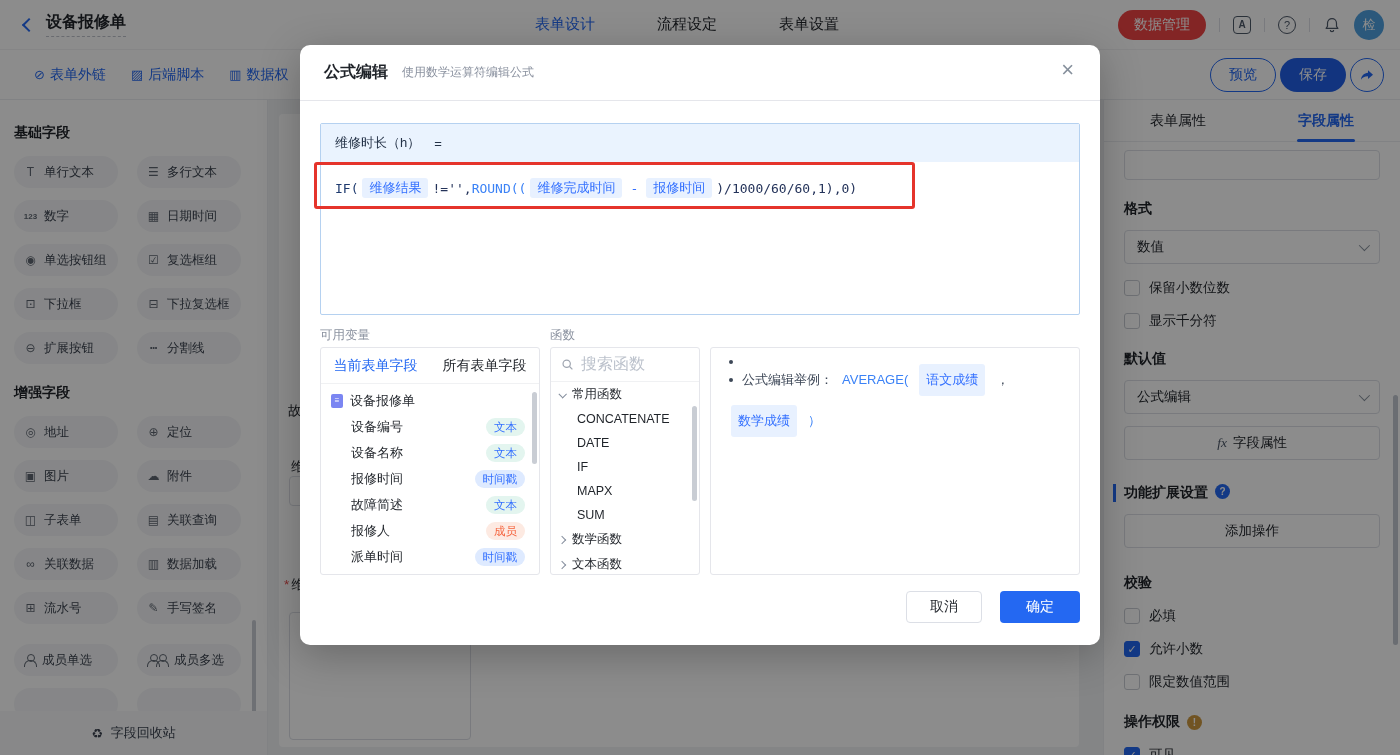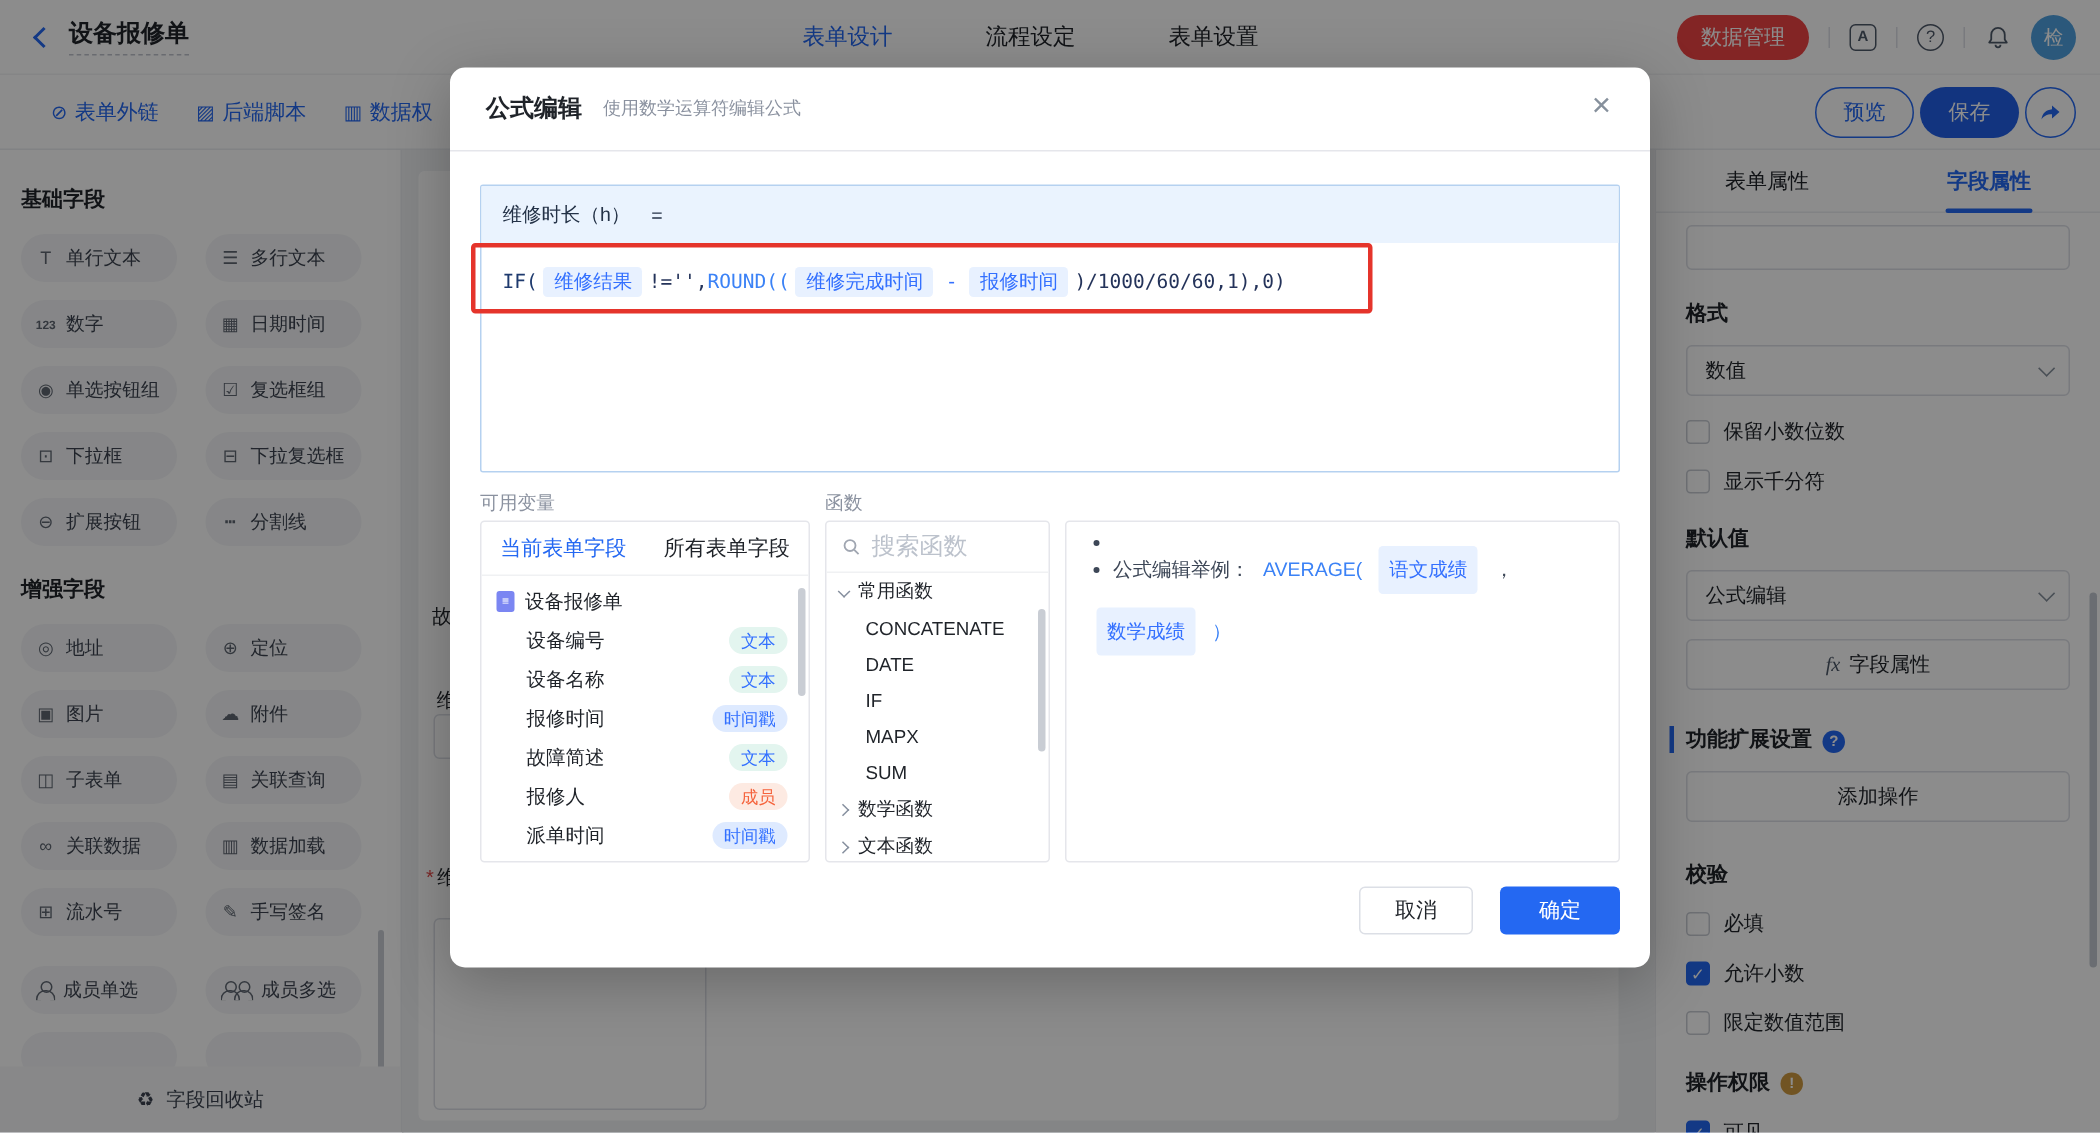--- a/index.html
+++ b/index.html
@@ -62,21 +62,21 @@
   .rtab.active::after { content:""; position:absolute; bottom:-1px; left:50%; transform:translateX(-50%); width:58px; height:3px; background:#2468f2; border-radius:2px; }
   .empty-input { height:30px; border:1px solid #dcdfe6; border-radius:4px; margin-top:8px; }
   .plabel { font-weight:bold; font-size:14px; margin:20px 0 12px; }
   .pselect { height:34px; border:1px solid #dcdfe6; border-radius:4px; display:flex; align-items:center; justify-content:space-between; padding:0 12px; font-size:13.5px; color:#1f2329; }
   .chev-d { width:8px; height:8px; border-right:1.5px solid #86909c; border-bottom:1.5px solid #86909c; transform:rotate(45deg) translateY(-2px); }
   .cbrow { display:flex; align-items:center; gap:9px; margin:15px 0; font-size:13.5px; }
   .cbox { width:16px; height:16px; border:1px solid #c9cdd4; border-radius:3px; background:#fff; flex:none; }
   .cbox.checked { background:#2468f2; border-color:#2468f2; color:#fff; font-size:11px; display:flex; align-items:center; justify-content:center; }
   .pbutton { height:34px; border:1px solid #dcdfe6; border-radius:4px; display:flex; align-items:center; justify-content:center; font-size:13.5px; gap:6px; margin-top:12px; }
   .fx { font-family:"Liberation Serif","DejaVu Serif",serif; font-style:italic; color:#4e5969; }
-  .sec-head { display:flex; align-items:flex-end; gap:7px; font-weight:bold; font-size:14px; border-left:3px solid #2468f2; padding-left:8px; margin:24px 0 4px; margin-left:-11px; }
+  .sec-head { display:flex; align-items:flex-start; gap:7px; font-weight:bold; font-size:14px; border-left:3px solid #2468f2; padding-left:8px; margin:24px 0 4px; margin-left:-11px; }
   .qcircle { width:15px; height:15px; border-radius:50%; background:#2468f2; color:#fff; font-size:10px; font-weight:bold; display:flex; align-items:center; justify-content:center; }
   .wcircle { width:15px; height:15px; border-radius:50%; background:#ce9a41; color:#fff; font-size:10px; font-weight:bold; display:flex; align-items:center; justify-content:center; }
   .perm-head { display:flex; align-items:center; gap:7px; font-weight:bold; font-size:14px; margin:22px 0 6px; }
   .rpanel-thumb { position:absolute; right:2px; top:295px; width:5px; height:250px; background:#c1c7cf; border-radius:3px; }
 
   
   .modal { position:absolute; left:300px; top:45px; width:800px; height:600px; background:#fff; border-radius:10px; z-index:10; box-shadow:0 10px 40px rgba(0,0,0,.25); }
   .m-header { height:56px; display:flex; align-items:center; gap:14px; padding:0 24px; border-bottom:1px solid #e5e6eb; }
   .m-title { font-size:16px; font-weight:bold; }
   .m-sub { font-size:12px; color:#8a919f; }

